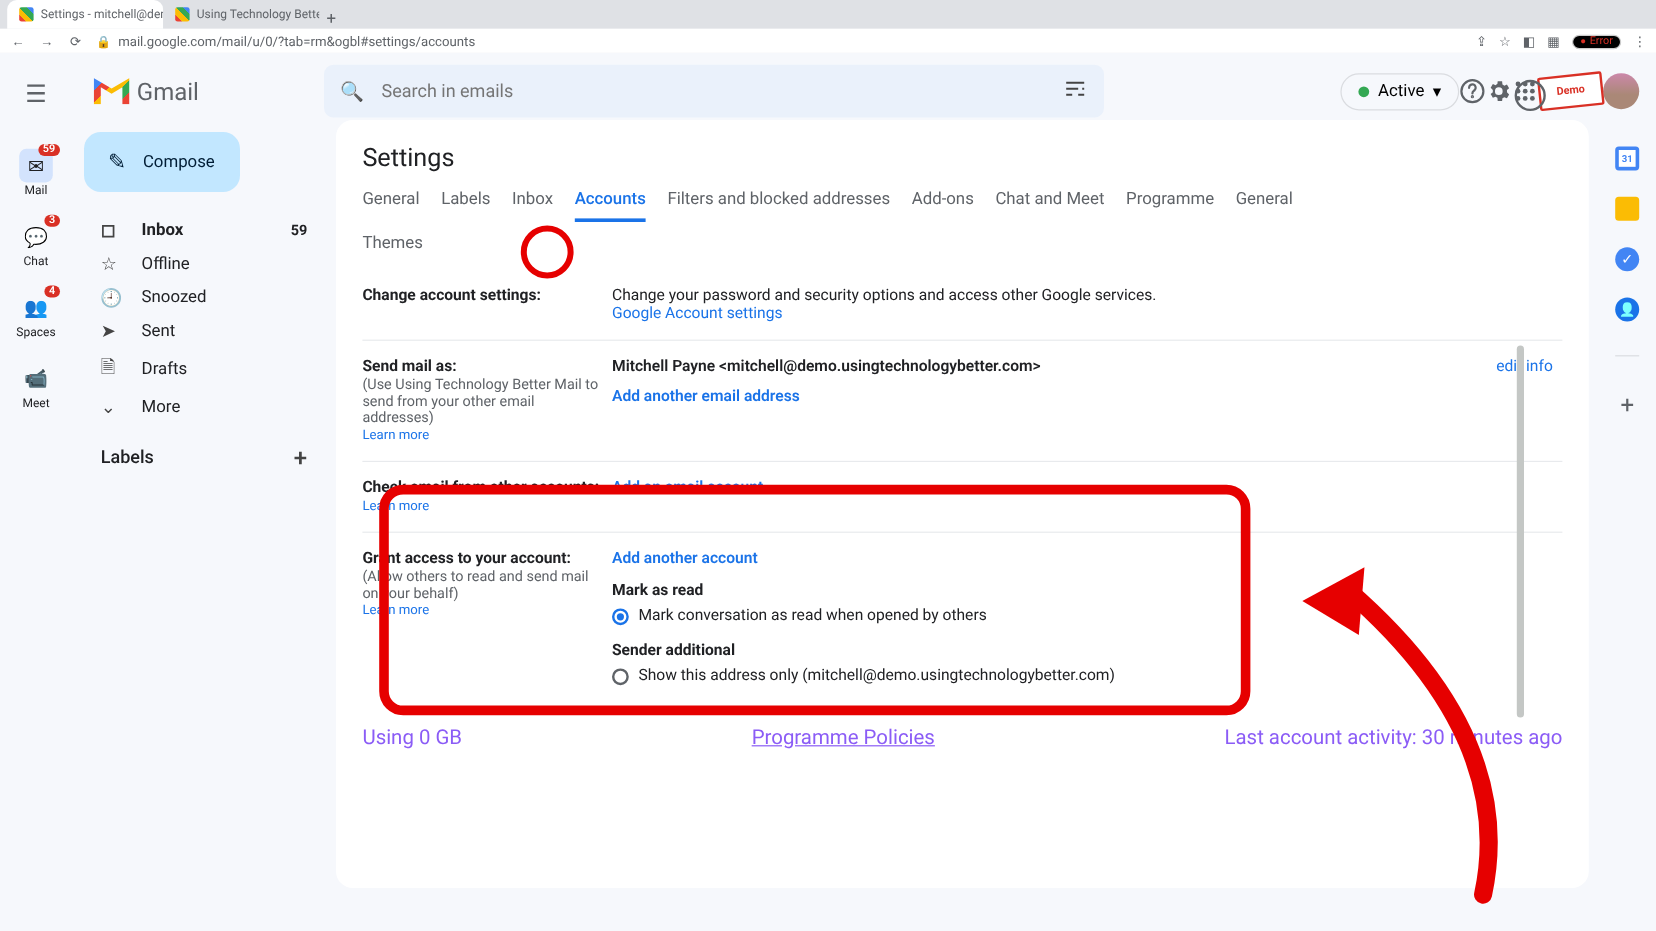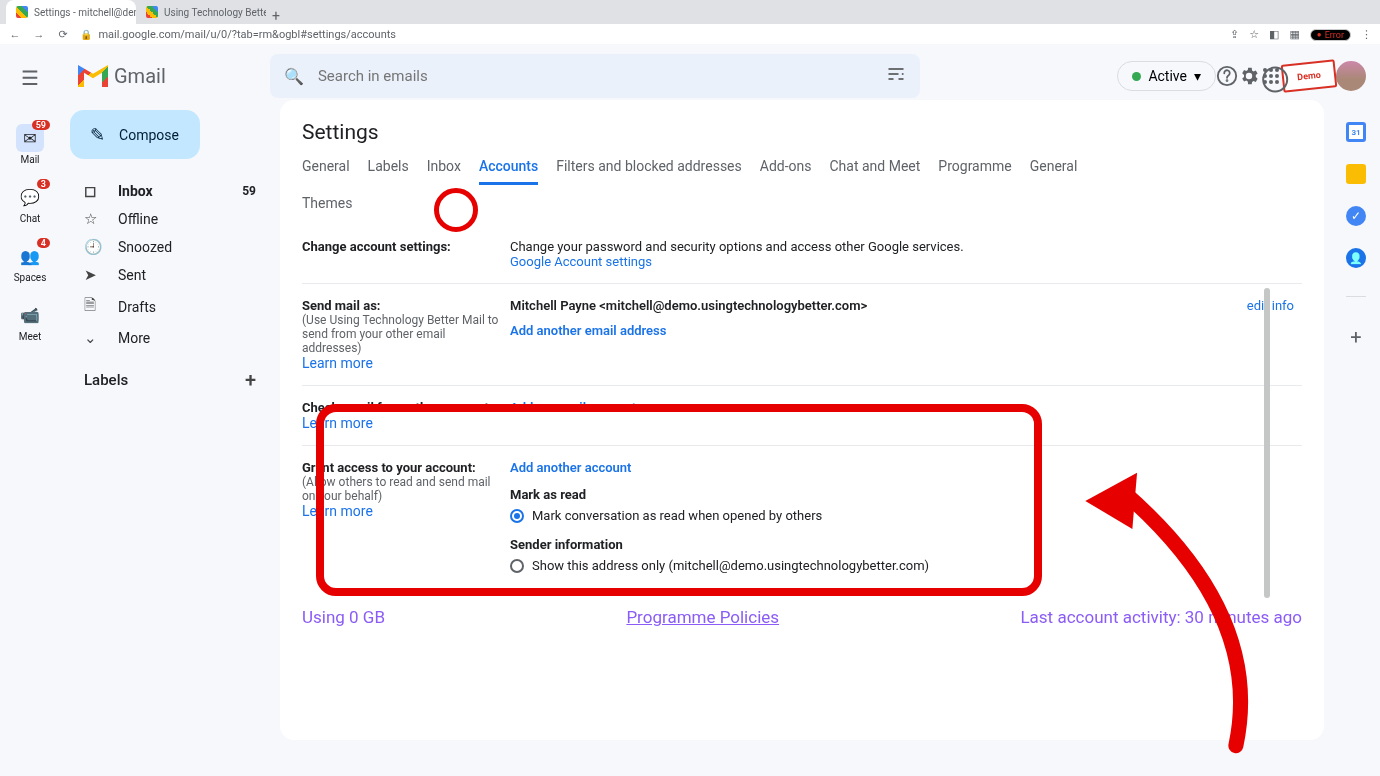--- a/index.html
+++ b/index.html
@@ -68,21 +68,21 @@
 
 .settings-body { padding: 8px 22px 0; }
 .setting-section { display: flex; padding: 14px 0; border-bottom: 1px solid #e8eaed; gap: 8px; }
 .setting-section:last-of-type { border-bottom: none;}
 .setting-left { width: 200px; font-size: 13px; color: #202124; }
 .setting-left .sec-title { font-weight: 700; }
 .setting-left .sec-sub { font-weight: 400; font-size: 12px; color: #5f6368; }
 .setting-right { flex: 1; font-size: 13px; color: #202124; }
 .link { color: #1a73e8; cursor: pointer; }
 .link.bold { font-weight: 600; }
-.learn { color: #1a73e8; font-size: 14px; }
+.learn { color: #1a73e8; font-size: 11px; }
 .edit-info { color: #1a73e8; font-size: 13px; margin-left: auto; padding-right: 8px;}
 .flex-row { display:flex; }
 .radio-row { display: flex; align-items: center; gap: 8px; padding: 2px 0; }
 .radio { width: 14px; height: 14px; border: 2px solid #5f6368; border-radius: 50%; display: inline-block; position: relative; }
 .radio.checked { border-color: #1a73e8; }
 .radio.checked::after { content:''; position:absolute; inset:2px; background:#1a73e8; border-radius:50%; }
 .sub-head { font-weight: 700; margin-top: 12px; margin-bottom: 4px; }
 .sub-head:first-child{ margin-top: 0;}
 
 
@@ -314,21 +314,21 @@
             <div class="sec-sub">(Allow others to read and send mail on your behalf)</div>
             <div><span class="learn">Learn more</span></div>
           </div>
           <div class="setting-right">
             <div><span class="link bold">Add another account</span></div>
             <div class="sub-head">Mark as read</div>
             <div class="radio-row">
                 <span class="radio checked"></span>
                 <span>Mark conversation as read when opened by others</span>
               </div>
-            <div class="sub-head">Sender information</div>
+            <div class="sub-head">Sender additional</div>
             <div class="radio-row">
                 <span class="radio"></span>
                 <span>Show this address only (mitchell@demo.usingtechnologybetter.com)</span>
               </div>
           </div>
         </div>
 
       </div>
 
       <div class="settings-footer">

